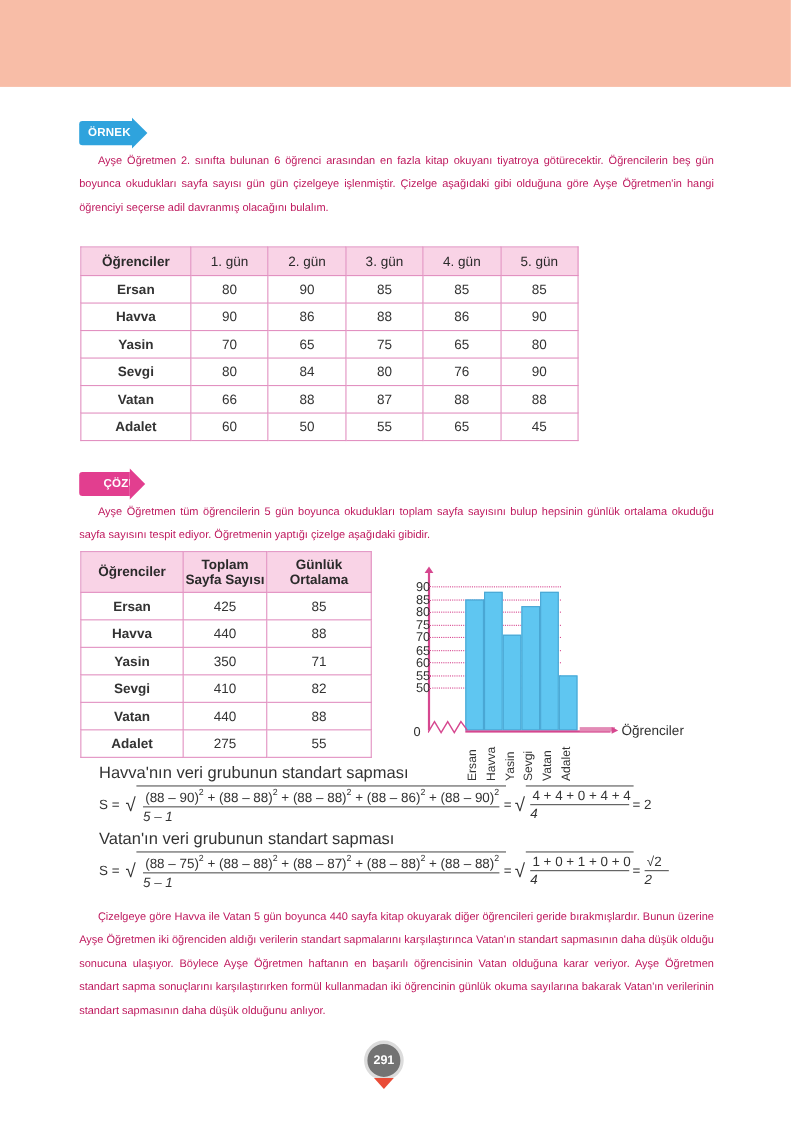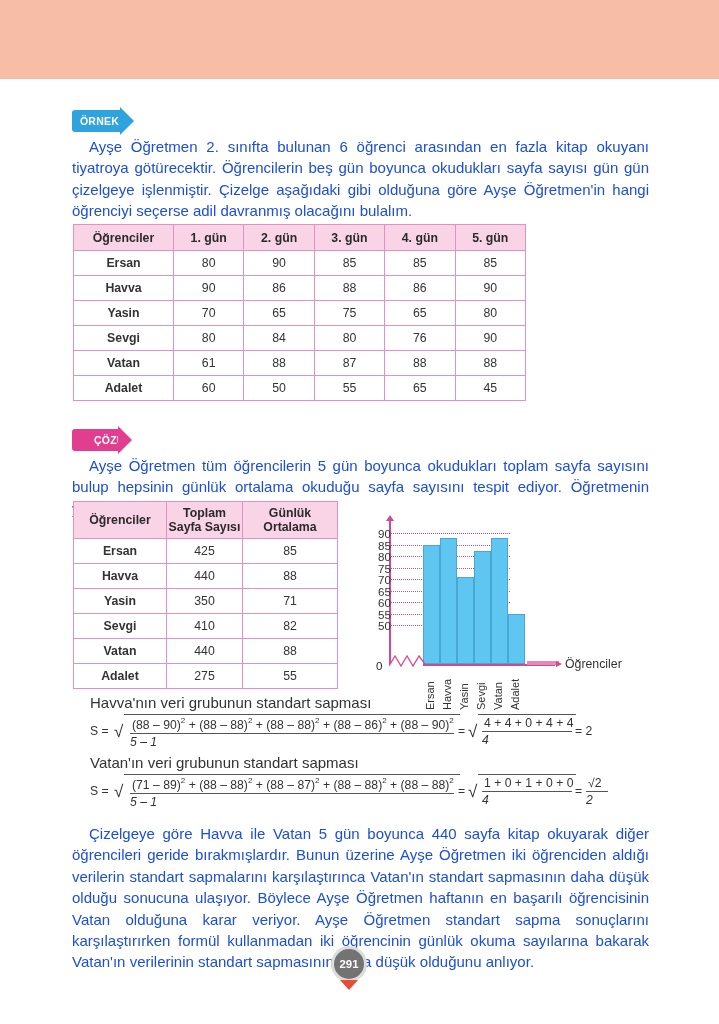--- a/index.html
+++ b/index.html
@@ -12,29 +12,29 @@
   .tag .body { position: absolute; left: 0; top: 0; height: 22px; color: #fff; font-weight: bold; font-size: 10.5px;
                line-height: 22px; padding-left: 8px; letter-spacing: 0.2px; border-radius: 3px 0 0 3px; }
   .tag .arrow { position: absolute; top: -3px; width: 0; height: 0; border-top: 14px solid transparent; border-bottom: 14px solid transparent; }
   .tag-ornek { left: 72px; top: 110px; }
   .tag-ornek .body { width: 48px; background: #2fa3dd; }
   .tag-ornek .arrow { left: 48px; border-left: 14px solid #2fa3dd; }
   .tag-cozum { left: 72px; top: 429px; }
   .tag-cozum .body { width: 46px; background: #e23e8f; padding-left: 22px; }
   .tag-cozum .arrow { left: 46px; border-left: 14px solid #e23e8f; }
 
-  .para { position: absolute; left: 72px; width: 577px; font-size: 15px; line-height: 21.4px; text-align: justify; color: #1d4ed8; }
+  .para { position: absolute; left: 72px; width: 577px; font-size: 10px; line-height: 21.4px; text-align: justify; color: #be185d; }
   .para .indent { display: inline-block; width: 17px; }
 
   table.grid { position: absolute; border-collapse: collapse; font-size: 12.3px; color: #333; }
   table.grid td, table.grid th { border: 1px solid #e291c1; text-align: center; vertical-align: middle; }
   table.grid th { background: #f9d3e6; font-weight: bold; color: #2a2a2a; }
   table.grid td.name { font-weight: bold; }
   table.t1 { left: 73px; top: 224px; width: 453px; }
-  table.t1 th { height: 26px; font-weight: bold; }
+  table.t1 th { height: 26px; font-weight: normal; }
   table.t1 th:first-child { font-weight: bold; }
   table.t1 td { height: 25px; }
   table.t2 { left: 73px; top: 501px; width: 265px; }
   table.t2 th { height: 37px; line-height: 14px; }
   table.t2 td { height: 25px; }
 
   .chart { position: absolute; left: 360px; top: 490px; width: 300px; height: 220px; }
   .chart-title { position: absolute; left: 15px; top: 5px; font-size: 11.8px; line-height: 14px; color: #333; }
   .y-axis { position: absolute; left: 29px; top: 29px; width: 1.5px; height: 145px; background: #d6478f; }
   .y-arrow { position: absolute; left: 26px; top: 25px; width: 0; height: 0; border-left: 4px solid transparent; border-right: 4px solid transparent; border-bottom: 6px solid #d6478f; }
@@ -116,21 +116,21 @@
       <tr>
         <td class="name">Sevgi</td>
         <td>80</td>
         <td>84</td>
         <td>80</td>
         <td>76</td>
         <td>90</td>
       </tr>
       <tr>
         <td class="name">Vatan</td>
-        <td>61</td>
+        <td>66</td>
         <td>88</td>
         <td>87</td>
         <td>88</td>
         <td>88</td>
       </tr>
       <tr>
         <td class="name">Adalet</td>
         <td>60</td>
         <td>50</td>
         <td>55</td>
@@ -279,21 +279,21 @@
 
 <div class="caption" style="top:754px;">Vatan'ın veri grubunun standart sapması</div>
 <div class="formula" style="top:774px;">
   <span class="s">S =</span>
   <div class="rad" style="left:24px;">
     <span class="sym">√</span>
       <div class="bar-top" style="width:336px;"></div>
   </div>
   <div class="frac" style="left:40px; width:324px;">
     <span class="num">
-      <span>(71 – 89)</span><sup>2</sup>
+      <span>(88 – 75)</span><sup>2</sup>
       <span>+ (88 – 88)</span><sup>2</sup>
       <span>+ (88 – 87)</span><sup>2</sup>
       <span>+ (88 – 88)</span><sup>2</sup>
       <span>+ (88 – 88)</span><sup>2</sup>
     </span>
     <span class="den">5 – 1</span>
   </div>
   <span class="eq" style="left:368px;">=</span>
   <div class="rad" style="left:378px;">
     <span class="sym">√</span>

